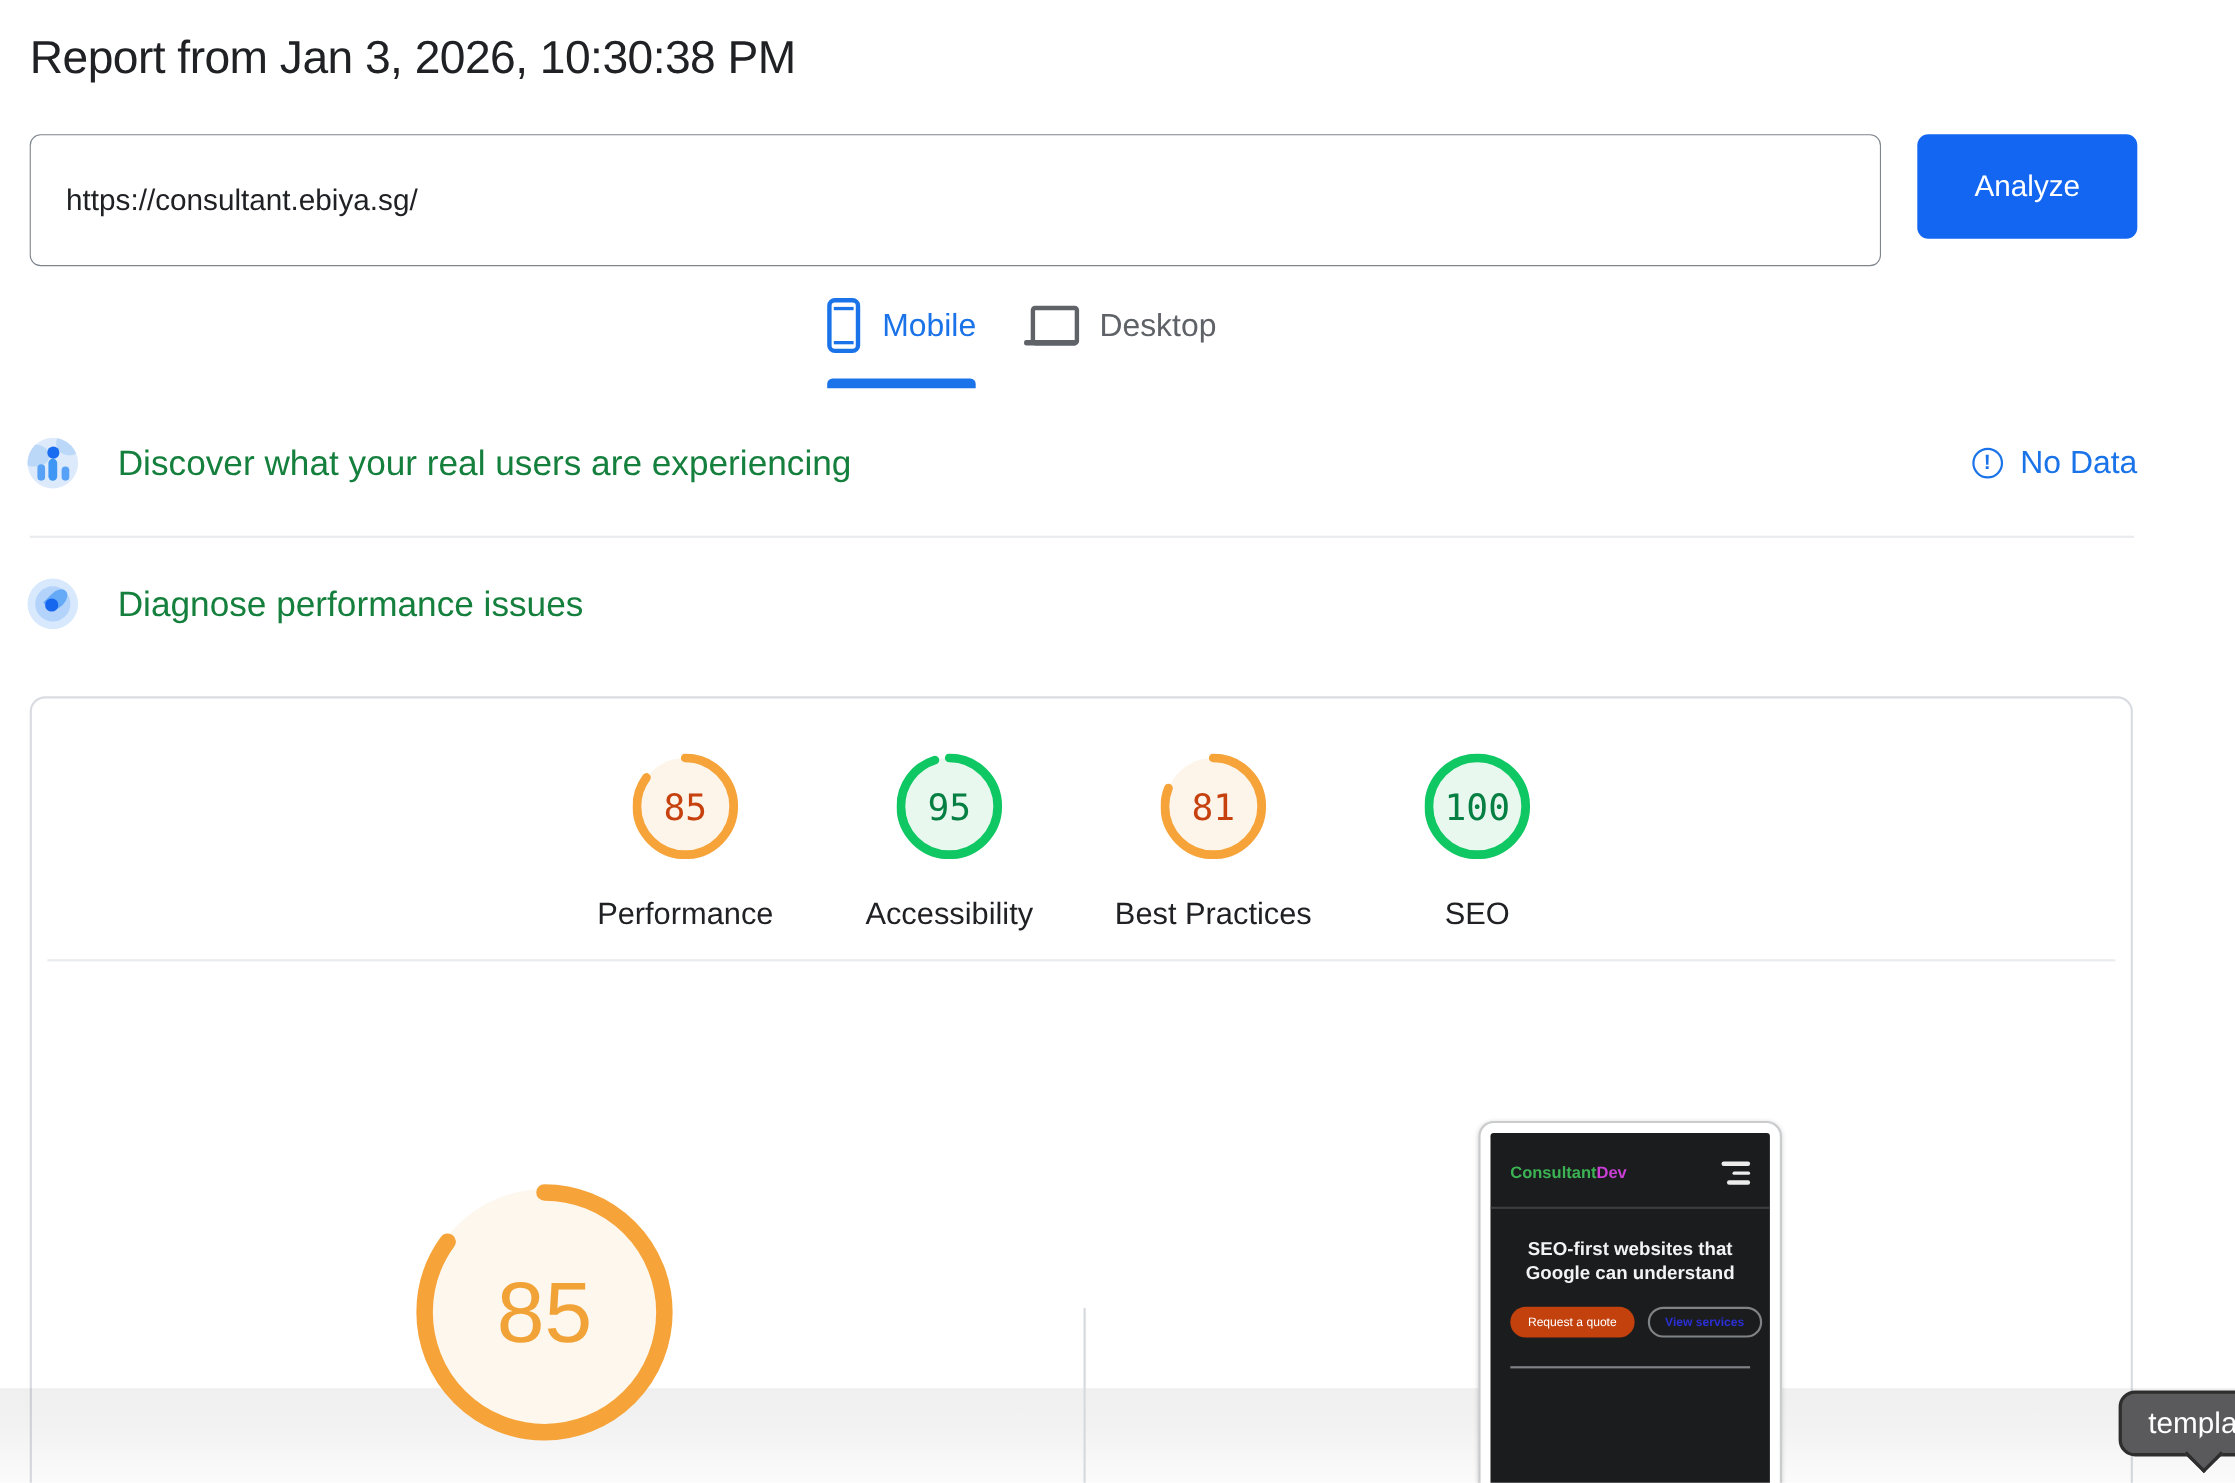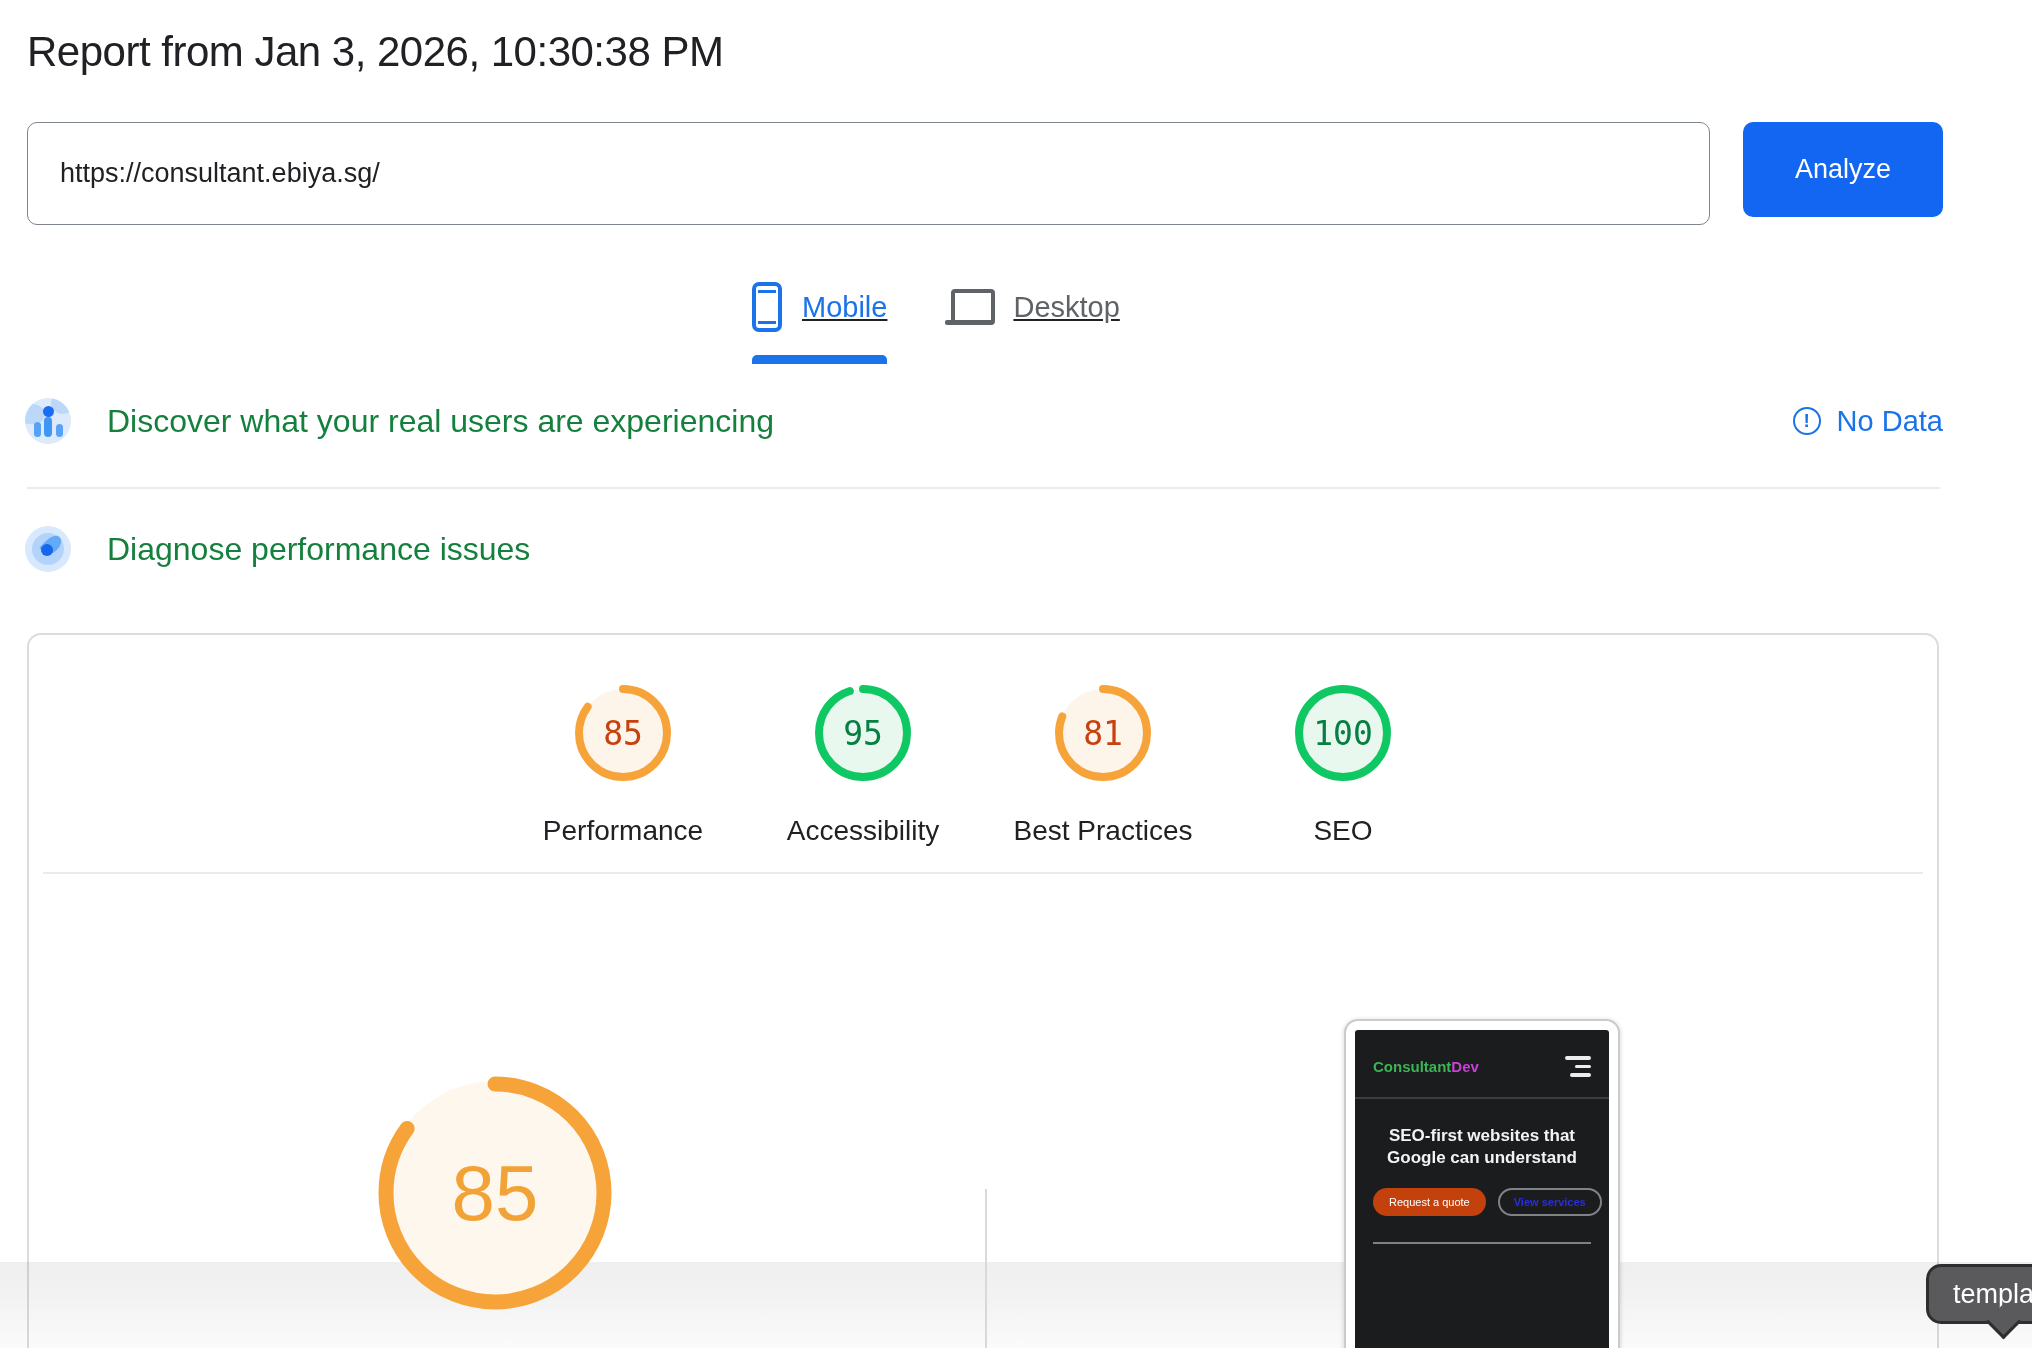--- a/index.html
+++ b/index.html
@@ -3,29 +3,29 @@
 <meta charset="utf-8">
 <style>
   * { margin:0; padding:0; box-sizing:border-box; }
   html,body { width:2032px; height:1348px; overflow:hidden; background:#fff;
     font-family:"Liberation Sans", sans-serif; color:#202124; }
   #page { position:relative; width:2032px; height:1348px; }
 
   
   .page-title { position:absolute; left:27px; top:28px; font-size:42px; font-weight:400;
     color:#202124; letter-spacing:-0.5px; }
-  .url-input { position:absolute; left:27px; top:122px; width:1683px; height:103px;
+  .url-input { position:absolute; left:27px; top:122px; width:1683px; height:120px;
     border:1.5px solid #7e858c; border-radius:10px; font-size:27px; color:#202124;
     padding:0 32px; font-family:"Liberation Sans", sans-serif; outline:none; background:#fff; }
   .analyze-btn { position:absolute; left:1743px; top:122px; width:200px; height:95px;
     background:#1266f1; color:#fff; font-size:27px; font-weight:500; border:none;
     border-radius:10px; cursor:pointer; font-family:"Liberation Sans", sans-serif; }
 
   
-  .tabs { position:absolute; left:752px; top:282px; display:flex; gap:58px;text-decoration:underline; }
+  .tabs { position:absolute; left:752px; top:271px; display:flex; gap:44px; }
   .tab { position:relative; display:flex; align-items:center; gap:20px; padding-bottom:24px;
     cursor:pointer; }
   .tab .tab-label { font-size:29px; font-weight:500; color:#5f6368; }
   .tab.active .tab-label { color:#1a73e8; }
   .tab.active::after { content:""; position:absolute; left:0; right:0; bottom:-8px;
     height:9px; border-radius:5px 5px 0 0; background:#1a73e8; }
   .icon-phone { width:30px; height:50px; border:4px solid #1a73e8; border-radius:7px;
     position:relative; }
   .icon-phone::before, .icon-phone::after { content:""; position:absolute; left:2px; right:2px;
     height:3px; background:#1a73e8; }

